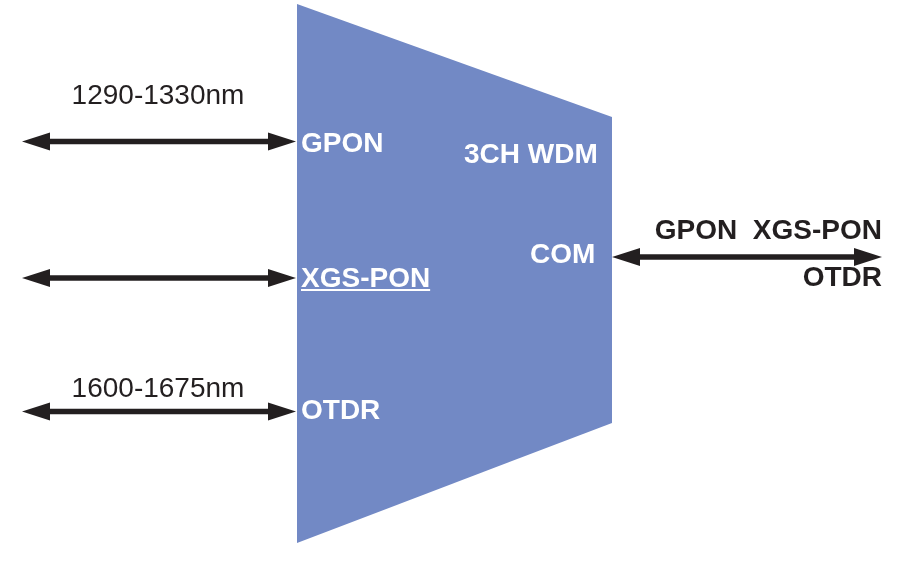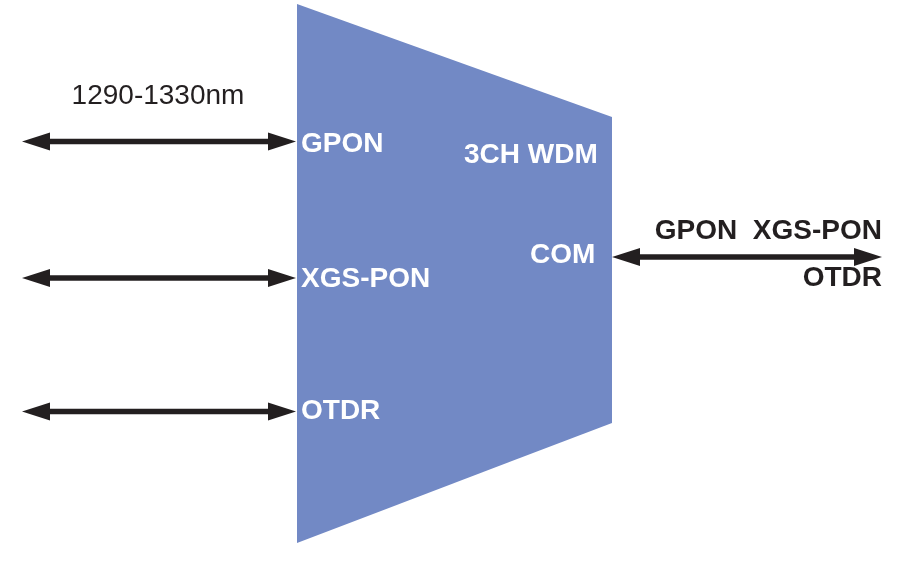--- a/index.html
+++ b/index.html
@@ -68,24 +68,27 @@
       <polygon points="612,257 640,248 640,266" stroke="none"></polygon>
       <polygon points="882,257 854,248 854,266" stroke="none"></polygon>
     </g>
   </svg>
 
   <div class="label wl-group" style="left:25px; top:80px;">
     <div>1290-1330nm</div>
   </div>
 
 
+  <div class="label wl-group" style="left:25px; top:373px;">
+    <div>1600-1675nm</div>
+  </div>
 
   <div class="label port-label" style="left:301px; top:128px;">GPON</div>
 
-  <div class="label port-label" style="left:301px; top:263px;">XGS-PON</div>
+  <div class="label port-label" style="left:301px; top:263px;text-decoration:underline;">XGS-PON</div>
 
   <div class="label port-label" style="left:301px; top:395px;">OTDR</div>
 
   <div class="label port-label" style="left:464px; top:139px;">3CH WDM</div>
 
   <div class="label port-label" style="left:521px; top:239px;margin-left:9px;">COM</div>
 
   <div class="label right-label" style="left:612px; top:215px;">GPON  XGS-PON</div>
 
   <div class="label right-label" style="left:612px; top:262px;">OTDR</div>

